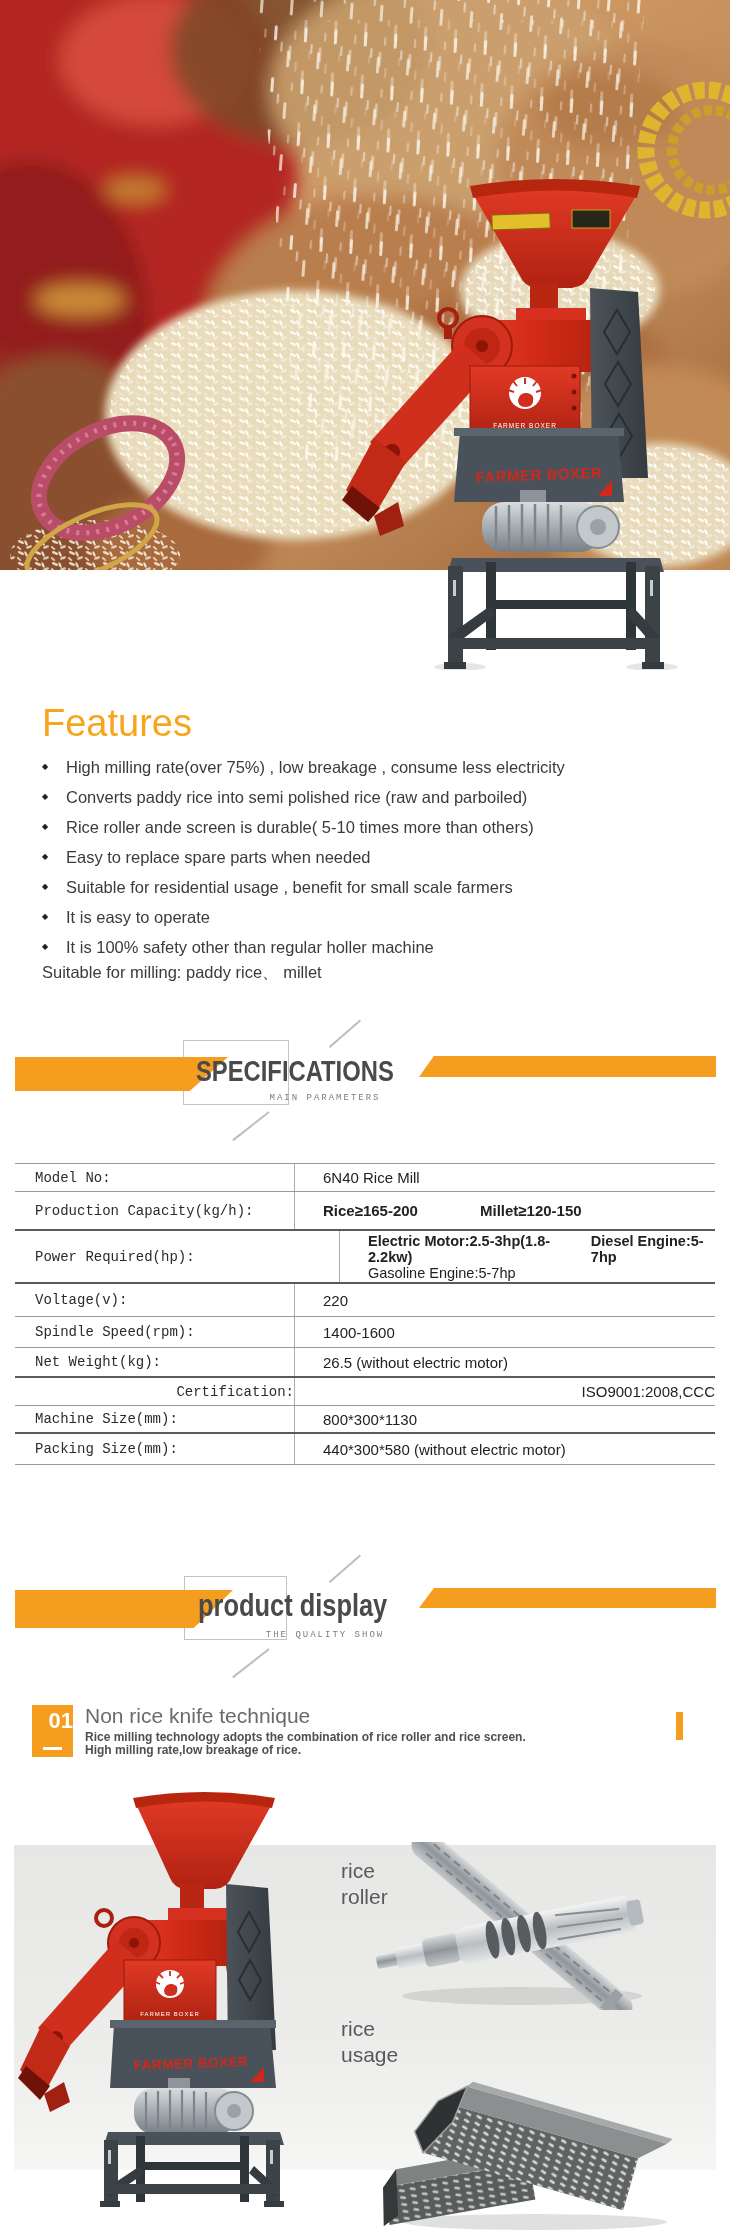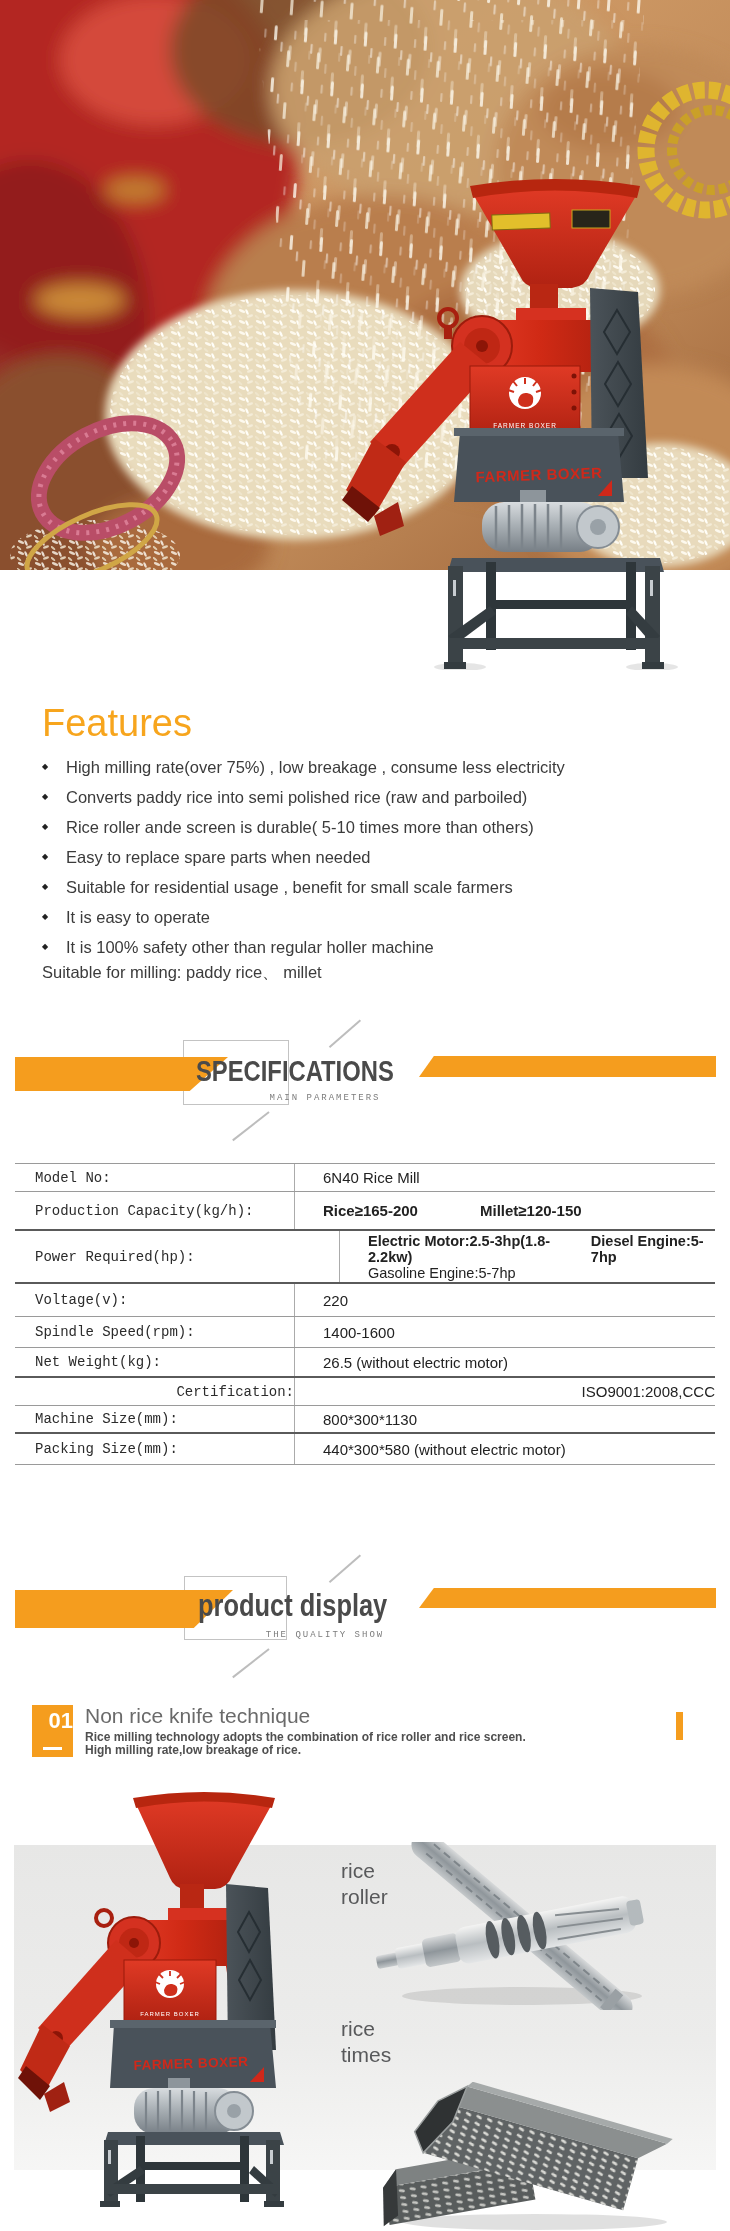--- a/index.html
+++ b/index.html
@@ -465,21 +465,21 @@
       <rect x="246" y="413" width="20" height="6" fill="#343c40"></rect>
     </g>
   </svg>
 
   <div class="abs part-label label-roller">
     <div>rice</div>
     <div>roller</div>
   </div>
   <div class="abs part-label label-screen">
     <div>rice</div>
-    <div>times</div>
+    <div>usage</div>
   </div>
 
   <svg class="abs rollers-img" viewBox="0 0 300 168" width="300" height="168">
     <defs>
       <linearGradient id="mG1" x1="0" y1="0" x2="0" y2="1">
         <stop offset="0" stop-color="#f4f4f3"></stop>
           <stop offset=".5" stop-color="#b9bec1"></stop>
           <stop offset="1" stop-color="#e4e6e7"></stop>
       </linearGradient>
       <linearGradient id="mG2" x1="0" y1="0" x2="0" y2="1">

